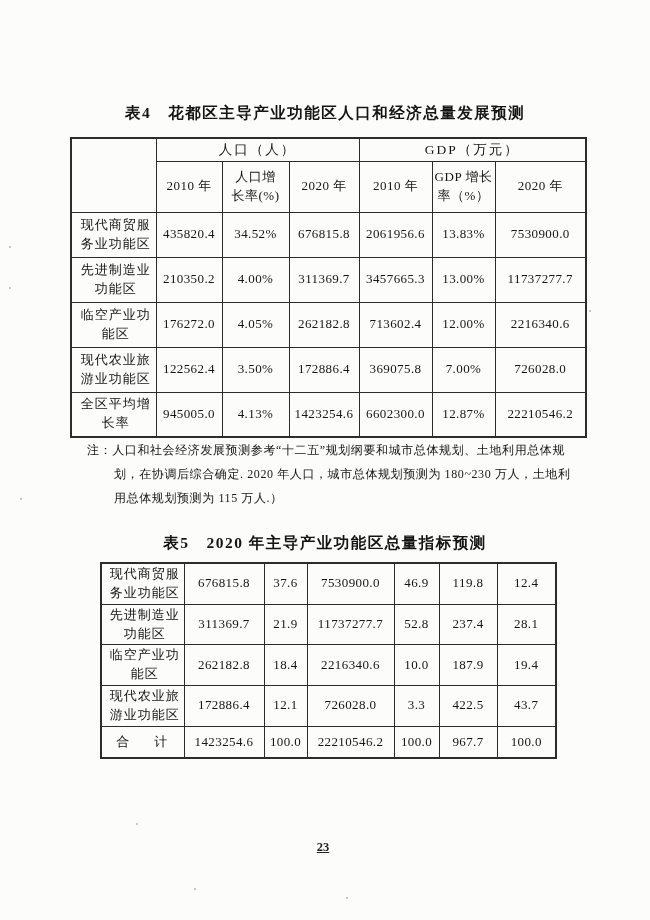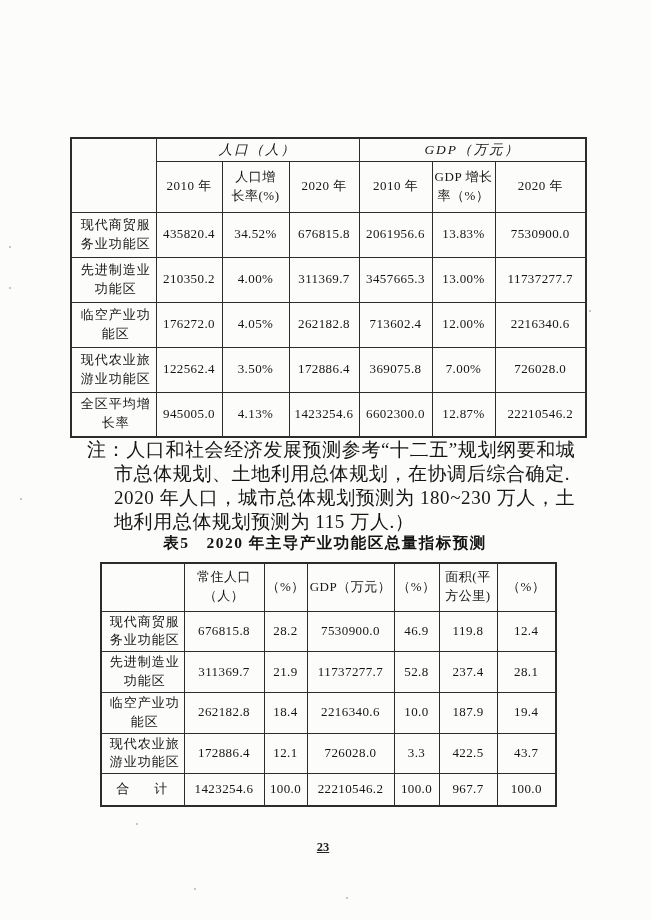--- a/index.html
+++ b/index.html
@@ -43,34 +43,34 @@
   td.label {
     text-align: center;
     padding-left: 6px;
     letter-spacing: 1px;
   }
   td.grp { font-size: 13.5px; letter-spacing: 2px; }
   td.hd { letter-spacing: 0.5px; }
   td.num { letter-spacing: 0.4px; }
 
   #table4 { top: 137px; left: 70px; width: 515px; }
-  #table4 tr.gh { height: 21px; font-style: italic; }
+  #table4 tr.gh { height: 21px; }
   #table4 tr.ch { height: 51px; }
   #table4 tr.dr { height: 45px; }
 
   #table5 { top: 562px; left: 100px; width: 455px; }
   #table5 tr.ch { height: 48px; }
   #table5 tr.dr { height: 36px; }
   #table5 tr.total { height: 32px; }
   #table5 td.total-label { letter-spacing: 6px; }
 
   #note {
     position: absolute;
     top: 438px; left: 87px; width: 494px;
-    font-size: 19px;
+    font-size: 12px;
     line-height: 24px;
     padding-left: 27px;
     text-indent: -27px;
     letter-spacing: 0.6px;
     color: #161616;
   }
 
   #pageno {
     position: absolute;
     top: 840px; left: 0; right: 4px;
@@ -87,20 +87,21 @@
     border-radius: 50%;
     background: #7d7d7d;
     opacity: 0.55;
   }
 </style>
 </head>
 <body>
 
 <div class="sheet">
 
+  <div class="t-title" id="t4title">表4　花都区主导产业功能区人口和经济总量发展预测</div>
 
   <table id="table4">
     <colgroup>
       <col style="width:85px">
         <col style="width:66px">
         <col style="width:67px">
         <col style="width:70px">
       <col style="width:73px">
         <col style="width:63px">
         <col style="width:91px">
@@ -182,36 +183,25 @@
     <colgroup>
       <col style="width:83px">
         <col style="width:80px">
         <col style="width:43px">
         <col style="width:87px">
       <col style="width:45px">
         <col style="width:58px">
         <col style="width:59px">
     </colgroup>
     <tbody>
-      <tr class="ch">
-        <td class="corner"></td>
-        <td class="hd">常住人口
-（人）</td>
-        <td class="hd">（%）</td>
-        <td class="hd">GDP（万元）</td>
-        <td class="hd">（%）</td>
-        <td class="hd">面积(平
-方公里)</td>
-        <td class="hd">（%）</td>
-      </tr>
       <tr class="dr">
         <td class="label">现代商贸服
 务业功能区</td>
         <td class="num">676815.8</td>
-        <td class="num">28.2</td>
+        <td class="num">37.6</td>
         <td class="num">7530900.0</td>
         <td class="num">46.9</td>
         <td class="num">119.8</td>
         <td class="num">12.4</td>
       </tr>
       <tr class="dr">
         <td class="label">先进制造业
 功能区</td>
         <td class="num">311369.7</td>
         <td class="num">21.9</td>

